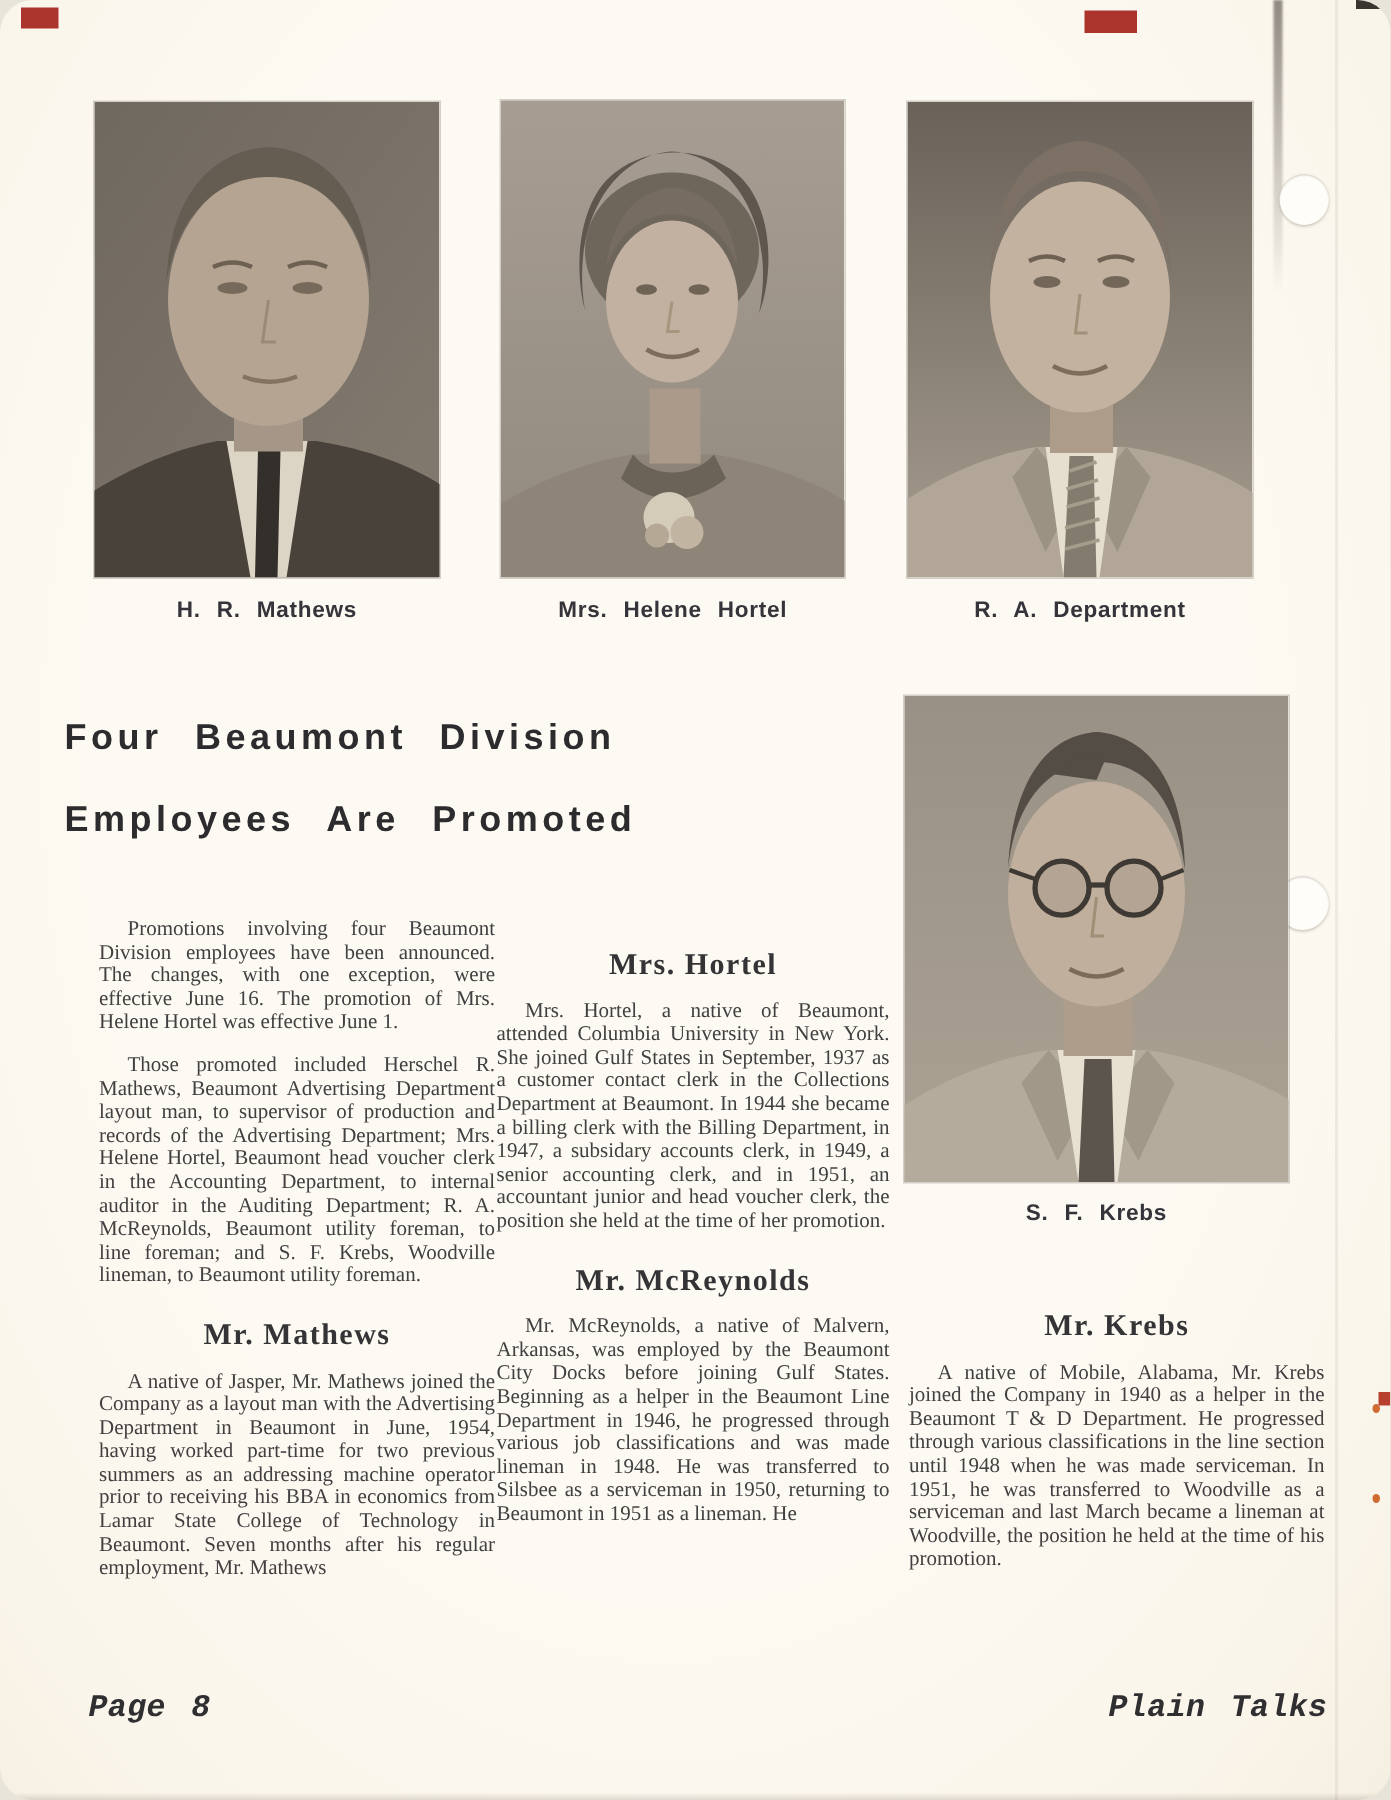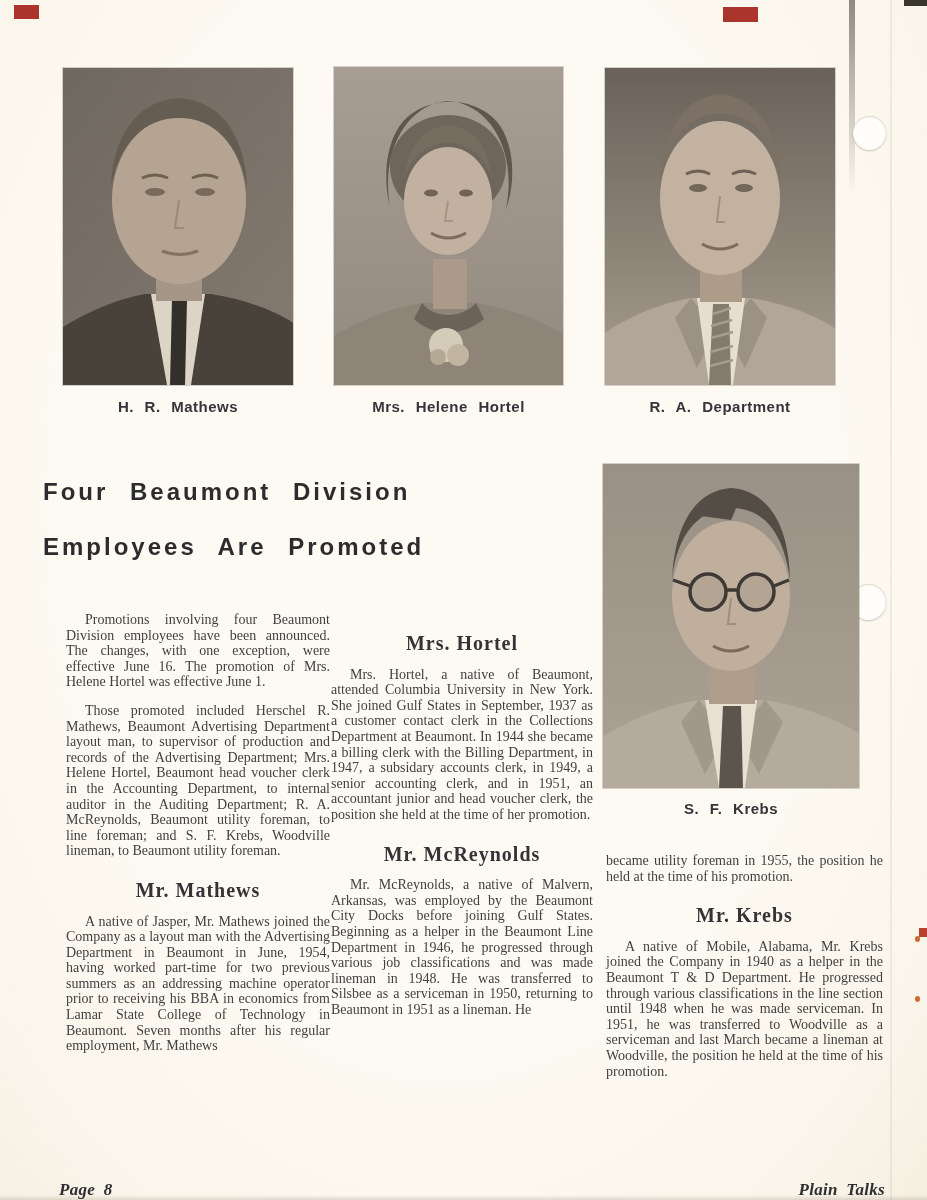--- a/index.html
+++ b/index.html
@@ -1,19 +1,19 @@
 <!DOCTYPE html>
 <html><head>
 <meta charset="utf-8">
 <style>
   html,body{margin:0;padding:0;background:#e9e4da;}
   .page{
     position:relative; width:927px; height:1200px; margin:0 auto;
     background:radial-gradient(ellipse at 48% 42%, #fdfaf3 55%, #faf5ea 85%, #f5efe1 100%);
-    font-family:"Liberation Serif", serif; color:#403e3f; overflow:hidden;
+    font-family:"Liberation Serif", serif; color:#403e3f; overflow:hidden;border-radius:22px;
   }
   
   .red-mark{position:absolute;background:#ab352c;}
   .mark-tl{left:14px;top:5px;width:25px;height:14px;}
   .mark-tr{left:723px;top:7px;width:35px;height:15px;}
   .red-dash{position:absolute;left:919px;top:928px;width:8px;height:9px;background:#b8402f;}
   .orange-dot{position:absolute;width:5px;height:6px;border-radius:50%;background:#cf6a33;}
   .dot-1{left:915px;top:936px;}
   .dot-2{left:915px;top:996px;}
   .corner-mark{position:absolute;left:904px;top:0;width:23px;height:6px;background:#39352f;}
@@ -50,23 +50,23 @@
   
   .col{position:absolute;font-size:14px;line-height:15.6px;text-align:justify;color:#413f40;}
   .col-1{left:54px;top:612px;width:264px;margin-left:12px;}
   .col-2{left:331px;top:612px;width:262px;}
   .col-3{left:606px;top:853px;width:277px;}
   .para{margin:0 0 13px 0;}
   .indent{text-indent:19px;}
   .sec-heading{margin:24px 0 15px;text-align:center;font-size:20px;font-weight:bold;
     letter-spacing:1px;color:#343336;}
   
-  .footer-left,.footer-right{position:absolute;top:1180px;
-    font-family:Liberation Serif, serif;font-style:italic;font-weight:bold;
-    font-size:17px;letter-spacing:.3px;word-spacing:4px;color:#2f2e30;}
+  .footer-left,.footer-right{position:absolute;top:1128px;
+    font-family:Liberation Mono, monospace;font-style:italic;font-weight:bold;
+    font-size:21px;letter-spacing:.3px;word-spacing:4px;color:#2f2e30;}
   .footer-left{left:59px;}
   .footer-right{right:42px;text-align:center;}
 </style>
 </head>
 <body>
 
 <div class="page">
 
   <div class="red-mark mark-tl"></div>
   <div class="red-mark mark-tr"></div>
@@ -201,21 +201,20 @@
   </div>
 
   <div class="col col-2">
     <h3 class="sec-heading">Mrs. Hortel</h3>
     <p class="para indent">Mrs. Hortel, a native of Beaumont, attended Columbia University in New York. She joined Gulf States in September, 1937 as a customer contact clerk in the Collections Department at Beaumont. In 1944 she became a billing clerk with the Billing Department, in 1947, a subsidary accounts clerk, in 1949, a senior accounting clerk, and in 1951, an accountant junior and head voucher clerk, the position she held at the time of her promotion.</p>
     <h3 class="sec-heading">Mr. McReynolds</h3>
     <p class="para indent">Mr. McReynolds, a native of Malvern, Arkansas, was employed by the Beaumont City Docks before joining Gulf States. Beginning as a helper in the Beaumont Line Department in 1946, he progressed through various job classifications and was made lineman in 1948. He was transferred to Silsbee as a serviceman in 1950, returning to Beaumont in 1951 as a lineman. He</p>
   </div>
 
   <div class="col col-3">
-    <p class="para">became utility foreman in 1955, the position he held at the time of his promotion.</p>
     <h3 class="sec-heading">Mr. Krebs</h3>
     <p class="para indent">A native of Mobile, Alabama, Mr. Krebs joined the Company in 1940 as a helper in the Beaumont T &amp; D Department. He progressed through various classifications in the line section until 1948 when he was made serviceman. In 1951, he was transferred to Woodville as a serviceman and last March became a lineman at Woodville, the position he held at the time of his promotion.</p>
   </div>
 
   <div class="footer-left">Page 8</div>
   <div class="footer-right">Plain Talks</div>
 
   <div class="bottom-shadow"></div>
 </div>
 

